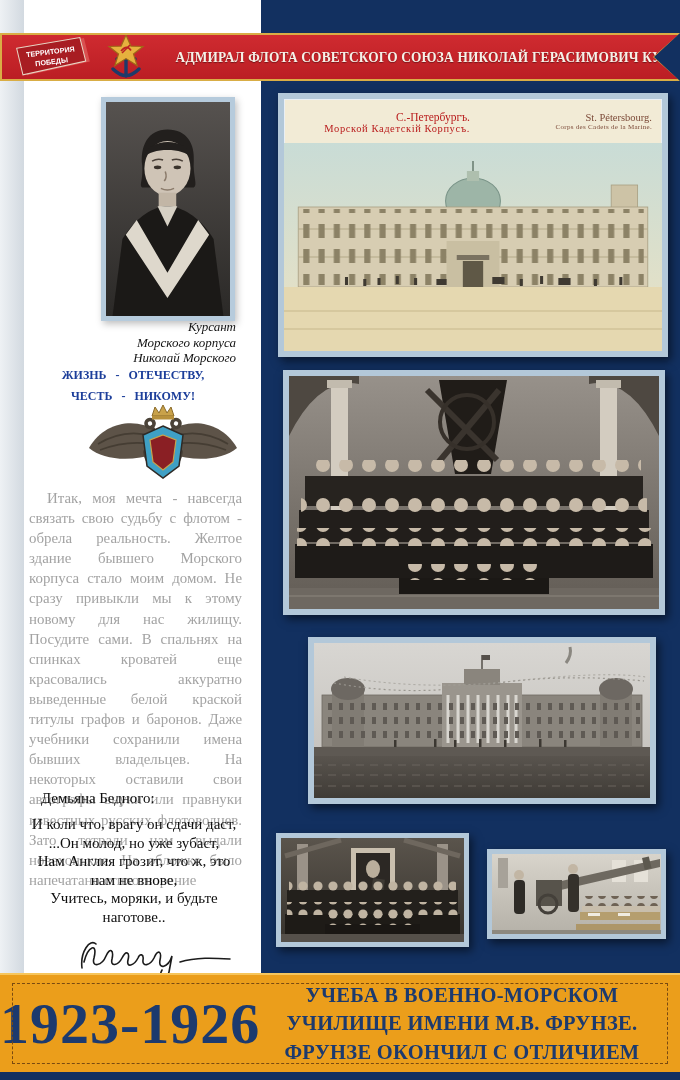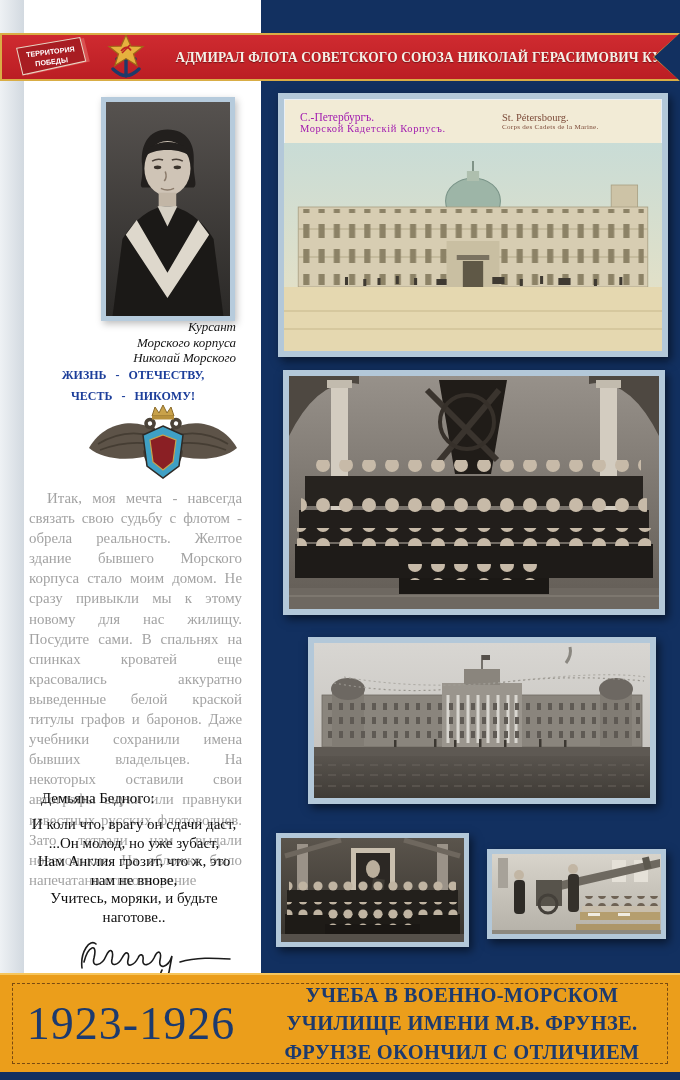--- a/index.html
+++ b/index.html
@@ -37,39 +37,39 @@
           line-height:20.1px;text-align:justify;color:#a3a3a3;text-indent:18px;}
   .attrib{position:absolute;left:41px;top:790px;width:200px;font-size:14.9px;color:#0e0e0e;}
   .poem{position:absolute;left:27px;top:815px;width:214px;text-align:center;
         font-size:15px;line-height:18.6px;color:#0e0e0e;}
   .signature{position:absolute;left:72px;top:932px;width:170px;height:46px;}
   
   .photo{position:absolute;border:6px solid #b3c8d9;background:#888;
          box-shadow:inset 0 0 0 1px #e9eff5,3px 4px 9px rgba(0,0,0,.55);}
   .photo svg{display:block;width:100%;height:100%;}
   .postcard{left:278px;top:93px;width:378px;height:252px;background:#f2ebd6;border-width:6px;}
-  .pc-cap-ru{position:absolute;left:16px;top:12px;width:170px;text-align:left;color:#a21caf;}
+  .pc-cap-ru{position:absolute;left:16px;top:12px;width:170px;text-align:right;color:#b91c1c;}
   .pc-cap-ru .l1{font-size:11.5px;}
   .pc-cap-ru .l2{font-size:10.5px;letter-spacing:.6px;}
-  .pc-cap-fr{position:absolute;right:10px;top:13px;width:150px;text-align:left;color:#7c4a38;}
+  .pc-cap-fr{position:absolute;right:10px;top:13px;width:150px;text-align:right;color:#7c4a38;}
   .pc-cap-fr .l1{font-size:10.5px;}
   .pc-cap-fr .l2{font-size:7px;letter-spacing:.3px;}
   .pc-art{position:absolute;left:0;top:44px;width:100%;height:208px;}
   .pc-art svg{display:block;width:100%;height:100%;}
   .groupphoto{left:283px;top:370px;width:370px;height:233px;}
   .panorama{left:308px;top:637px;width:336px;height:155px;}
   .photo4{left:276px;top:833px;width:183px;height:104px;border-width:5px;}
   .photo5{left:487px;top:849px;width:169px;height:80px;border-width:5px;}
   
   .footer{position:absolute;left:0;top:973px;width:680px;height:99px;
           background:#eb9e1b;border-top:2px solid #f7c65c;box-sizing:border-box;
           display:flex;align-items:center;}
   .footer-border{position:absolute;left:12px;right:12px;top:8px;bottom:8px;
           border:1px dashed #7a4a10;pointer-events:none;}
-  .footer-years{width:262px;text-align:center;font-weight:normal;font-size:46px;
+  .footer-years{width:262px;text-align:left;font-weight:bold;font-size:58px;
           color:#1c3a6e;letter-spacing:1px;}
   .footer-text{flex:1;text-align:center;font-weight:bold;font-size:20.5px;
           line-height:28.5px;color:#1c3a6e;letter-spacing:.3px;padding-right:18px;}
 </style>
 </head>
 <body>
 
 <div class="page">
 
   <div class="left-strip"></div>

